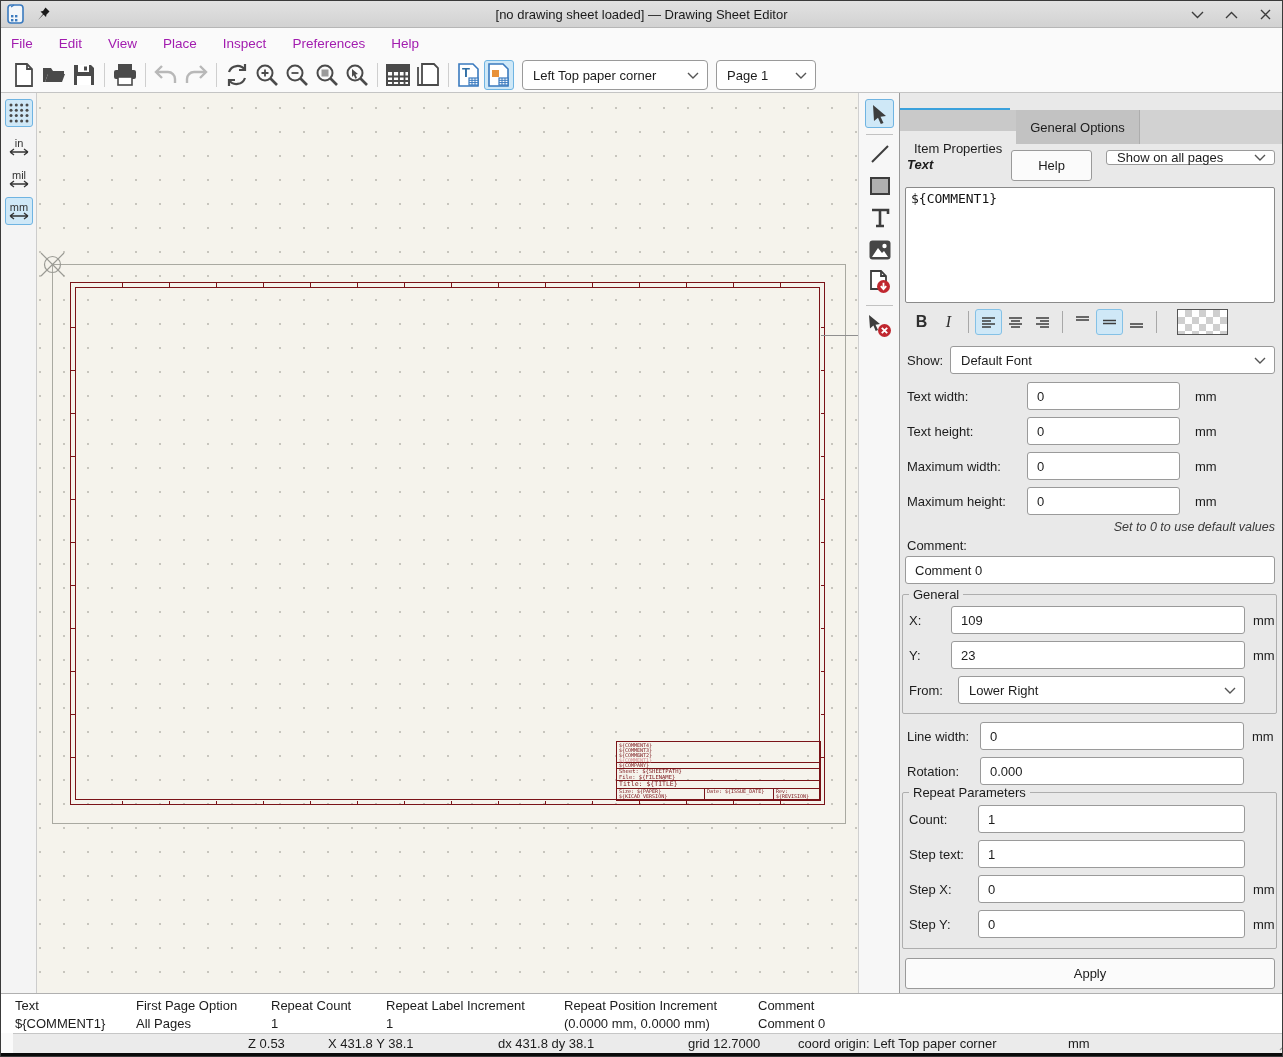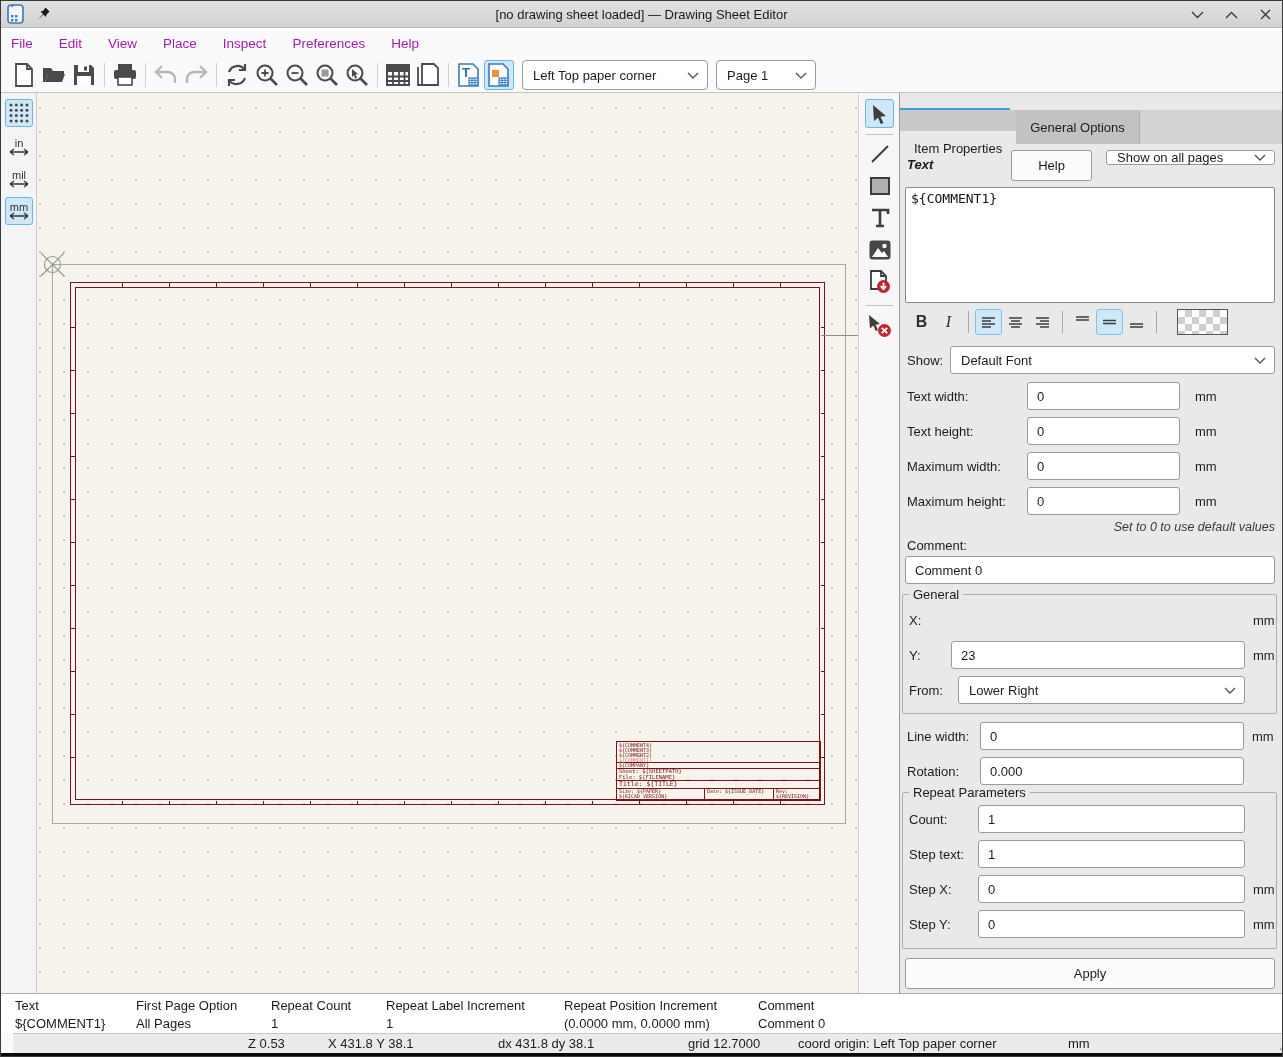--- a/index.html
+++ b/index.html
@@ -525,20 +525,21 @@
       <span class="punit" style="left:295px; top:401px;">mm</span>
 
       <span class="note" style="left:105px; top:427px; width:270px;">Set to 0 to use default values</span>
 
       <span class="plabel" style="left:7px; top:445px;">Comment:</span>
       <input class="pinput" style="left: 5px; top: 463px; width: 370px;" value="Comment 0">
 
       <div class="fieldset" style="left:2px; top:501px; width:375px; height:120px;">
         <span class="legend">General</span>
         <span class="plabel" style="left:6px; top:18px;">X:</span>
+        <input class="pinput" style="left: 48px; top: 11px; width: 294px;" value="109">
         <span class="punit" style="left:350px; top:18px;">mm</span>
         <span class="plabel" style="left:6px; top:53px;">Y:</span>
         <input class="pinput" style="left: 48px; top: 46px; width: 294px;" value="23">
         <span class="punit" style="left:350px; top:53px;">mm</span>
         <span class="plabel" style="left:6px; top:88px;">From:</span>
         <div class="pcombo" style="left:55px; top:81px; width:287px;">
           <span class="cval">Lower Right</span>
           <svg width="12" height="7" viewBox="0 0 12 7">
               <path d="M1 1 L6 6 L11 1" fill="none" stroke="#555" stroke-width="1.4"></path>
             </svg>

